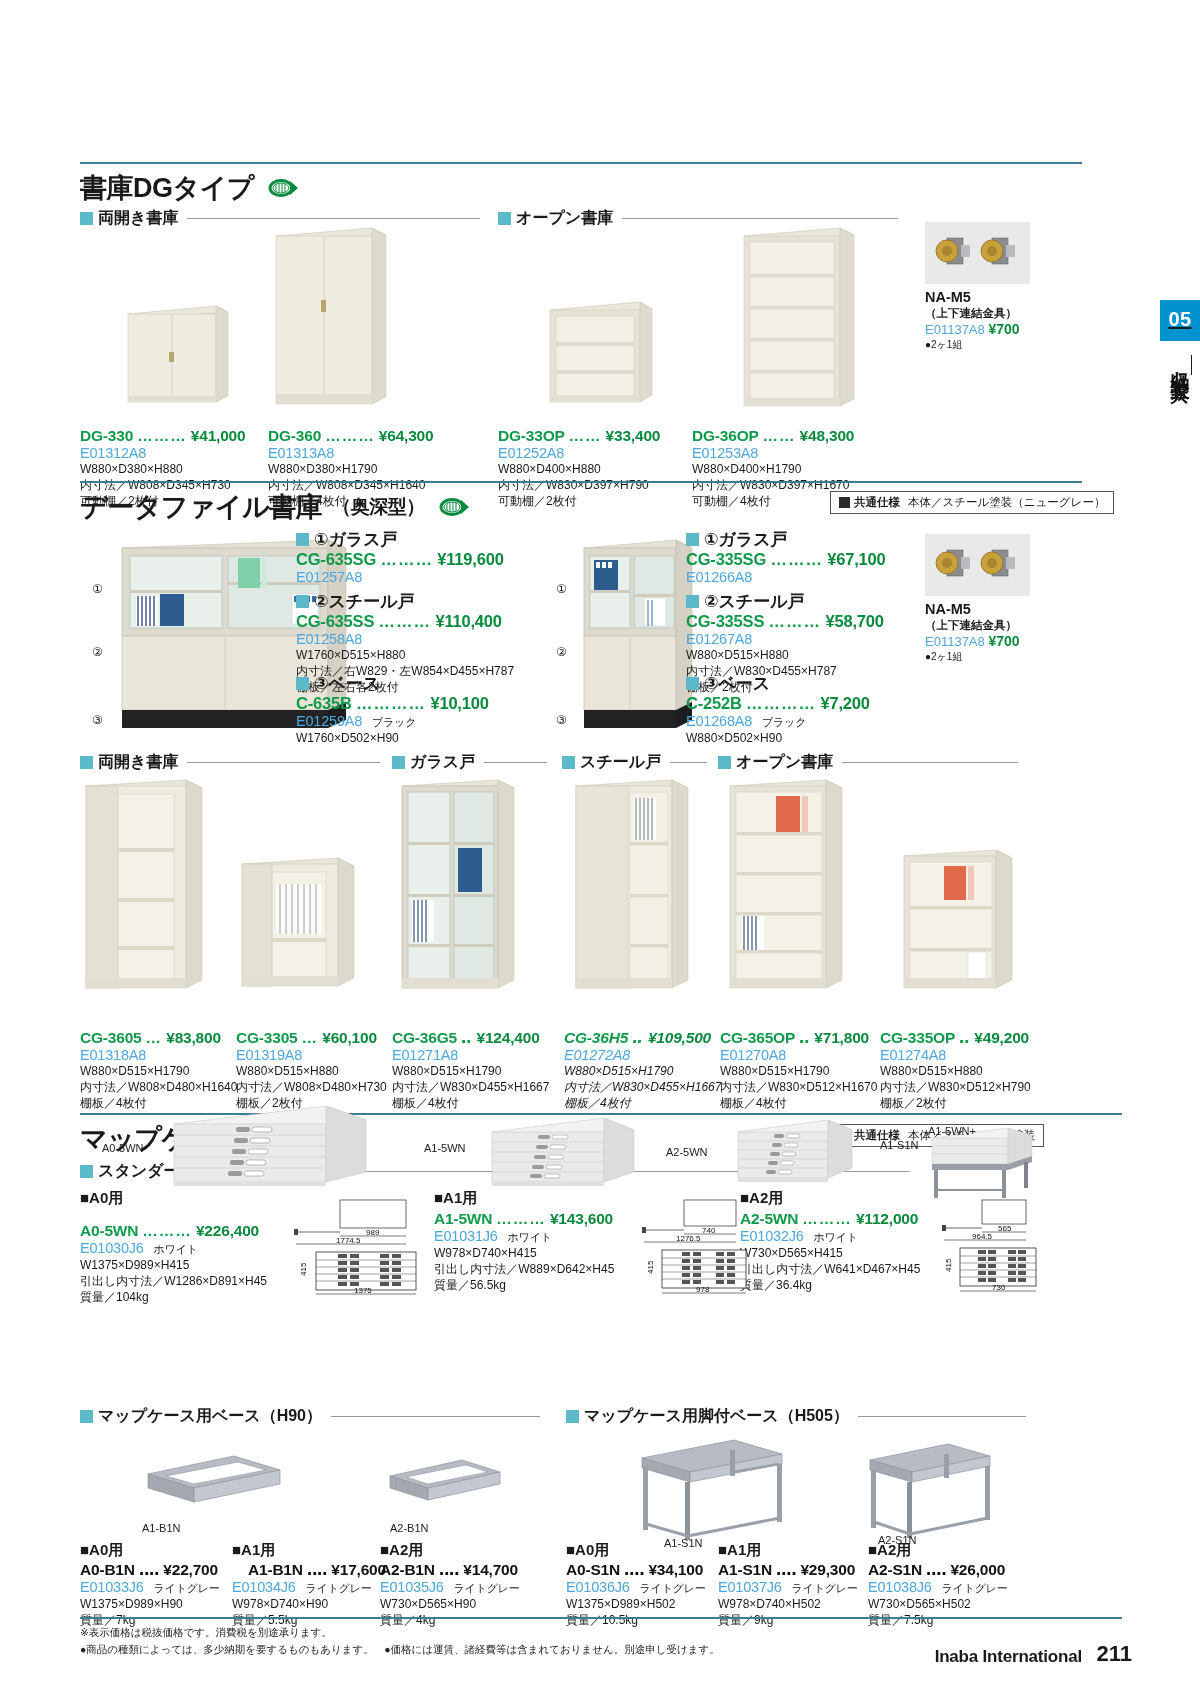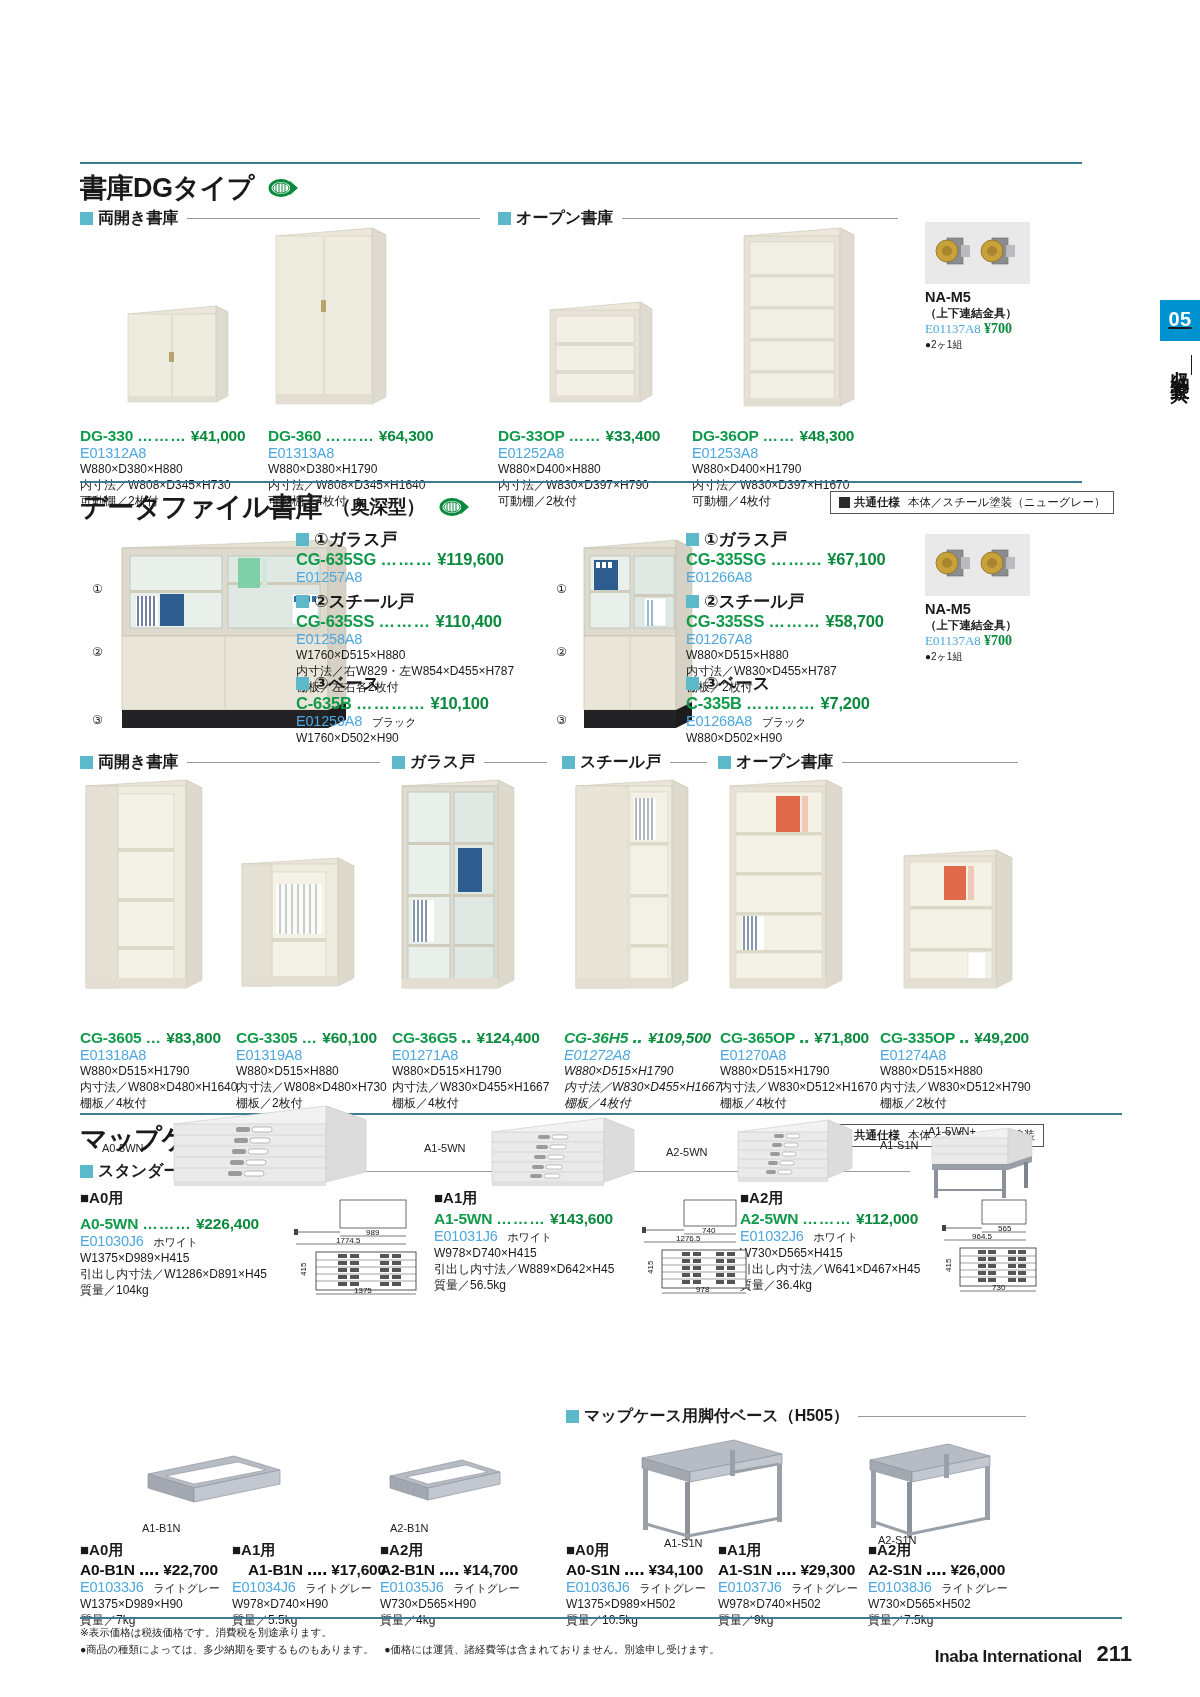--- a/index.html
+++ b/index.html
@@ -72,21 +72,21 @@
   .spec-box b { font-weight: bold; }
 
   
   .nam5 { position: absolute; width: 105px; }
   .nam5 .photo {
     width: 105px; height: 62px; background: #e9e9ea;
     position: relative; overflow: hidden;
   }
   .nam5 .t { font-size: 14.5px; font-weight: bold; margin-top: 5px; line-height: 1.2; }
   .nam5 .t2 { font-size: 11.5px; font-weight: bold; line-height: 1.25; }
-  .nam5 .c { color: #4ea7dd; font-size: 13px; font-family: Liberation Serif, serif; }
+  .nam5 .c { color: #4ea7dd; font-size: 13px; }
   .nam5 .c .pr { color: #0b8a3e; font-weight: bold; font-size: 14px; }
   .nam5 .n { font-size: 10px; margin-top: 1px; }
 
   
   .footer-rule { position: absolute; left: 80px; right: 78px; border-top: 2px solid #3d7d93; }
   .footer-txt { position: absolute; font-size: 10.5px; line-height: 1.65; color: #222; }
   .brand { position: absolute; font-size: 17px; font-weight: bold; letter-spacing: -0.2px; }
   .pageno { position: absolute; font-size: 22px; font-weight: bold; }
 
   
@@ -431,21 +431,21 @@
     <div class="p-spec">内寸法／W830×D455×H787</div>
     <div class="p-spec">棚板／2枚付</div>
   </div>
 
   <div class="sub-head" style="position:absolute; left:686px; top:672px; width:170px;">
     <span class="sq"></span>
     <span style="font-size:17px;">③ベース</span>
   </div>
   <div class="prod" style="left:686px; top:694px;">
     <div class="p-name" style="font-size:16.5px;">
-      <span>C-335B</span>
+      <span>C-252B</span>
       <span class="dots">…………</span>
       <span class="price">¥7,200</span>
     </div>
     <div class="p-code">
       <span>E01268A8</span>
       <span class="cname">ブラック</span>
     </div>
     <div class="p-spec">W880×D502×H90</div>
   </div>
 
@@ -823,21 +823,21 @@
       <line x1="16" y1="74" x2="84" y2="74" stroke="#8d929a" stroke-width="2"></line>
     </svg>
   </div>
   <div class="cap" style="left:880px; top:1125px;padding-left:48px;">A1-5WN+</div>
   <div class="cap" style="left:880px; top:1139px;">A1-S1N</div>
 
   <div class="prod" style="left:80px; top:1189px;">
     <div class="sub-head-dk">
       <span>■A0用</span>
     </div>
-    <div class="p-name" style="margin-top:7px;">
+    <div class="p-name" style="margin-top:14px;">
       <span>A0-5WN</span>
       <span class="dots">………</span>
       <span class="price">¥226,400</span>
     </div>
     <div class="p-code">
       <span>E01030J6</span>
       <span class="cname">ホワイト</span>
     </div>
     <div class="p-spec">W1375×D989×H415</div>
     <div class="p-spec">引出し内寸法／W1286×D891×H45</div>
@@ -1005,20 +1005,25 @@
           <rect x="78" y="75" width="8" height="4"></rect>
         <rect x="68" y="82" width="8" height="4"></rect>
           <rect x="78" y="82" width="8" height="4"></rect>
       </g>
       <text x="11" y="76" font-size="8" fill="#111" transform="rotate(-90 11 76)" font-family="Liberation Sans, sans-serif">415</text>
       <line x1="20" y1="95" x2="96" y2="95" stroke="#444" stroke-width="0.7"></line>
       <text x="52" y="94" font-size="8" fill="#111" font-family="Liberation Sans, sans-serif">730</text>
     </svg>
   </div>
 
+  <div class="sub-head" style="position:absolute; left:80px; top:1406px; width:460px;">
+    <span class="sq"></span>
+    <span>マップケース用ベース（H90）</span>
+    <span class="ln"></span>
+  </div>
   <div class="sub-head" style="position:absolute; left:566px; top:1406px; width:460px;">
     <span class="sq"></span>
     <span>マップケース用脚付ベース（H505）</span>
     <span class="ln"></span>
   </div>
 
   <div class="cab" style="left:138px; top:1440px;">
     <svg width="148" height="78" viewBox="0 0 148 78">
       <polygon points="10,34 96,16 142,30 56,48" fill="#b7bcc4" stroke="#8f949c" stroke-width="0.7"></polygon>
       <polygon points="28,36 100,22 128,30 56,44" fill="#ffffff" stroke="#8f949c" stroke-width="0.6"></polygon>

